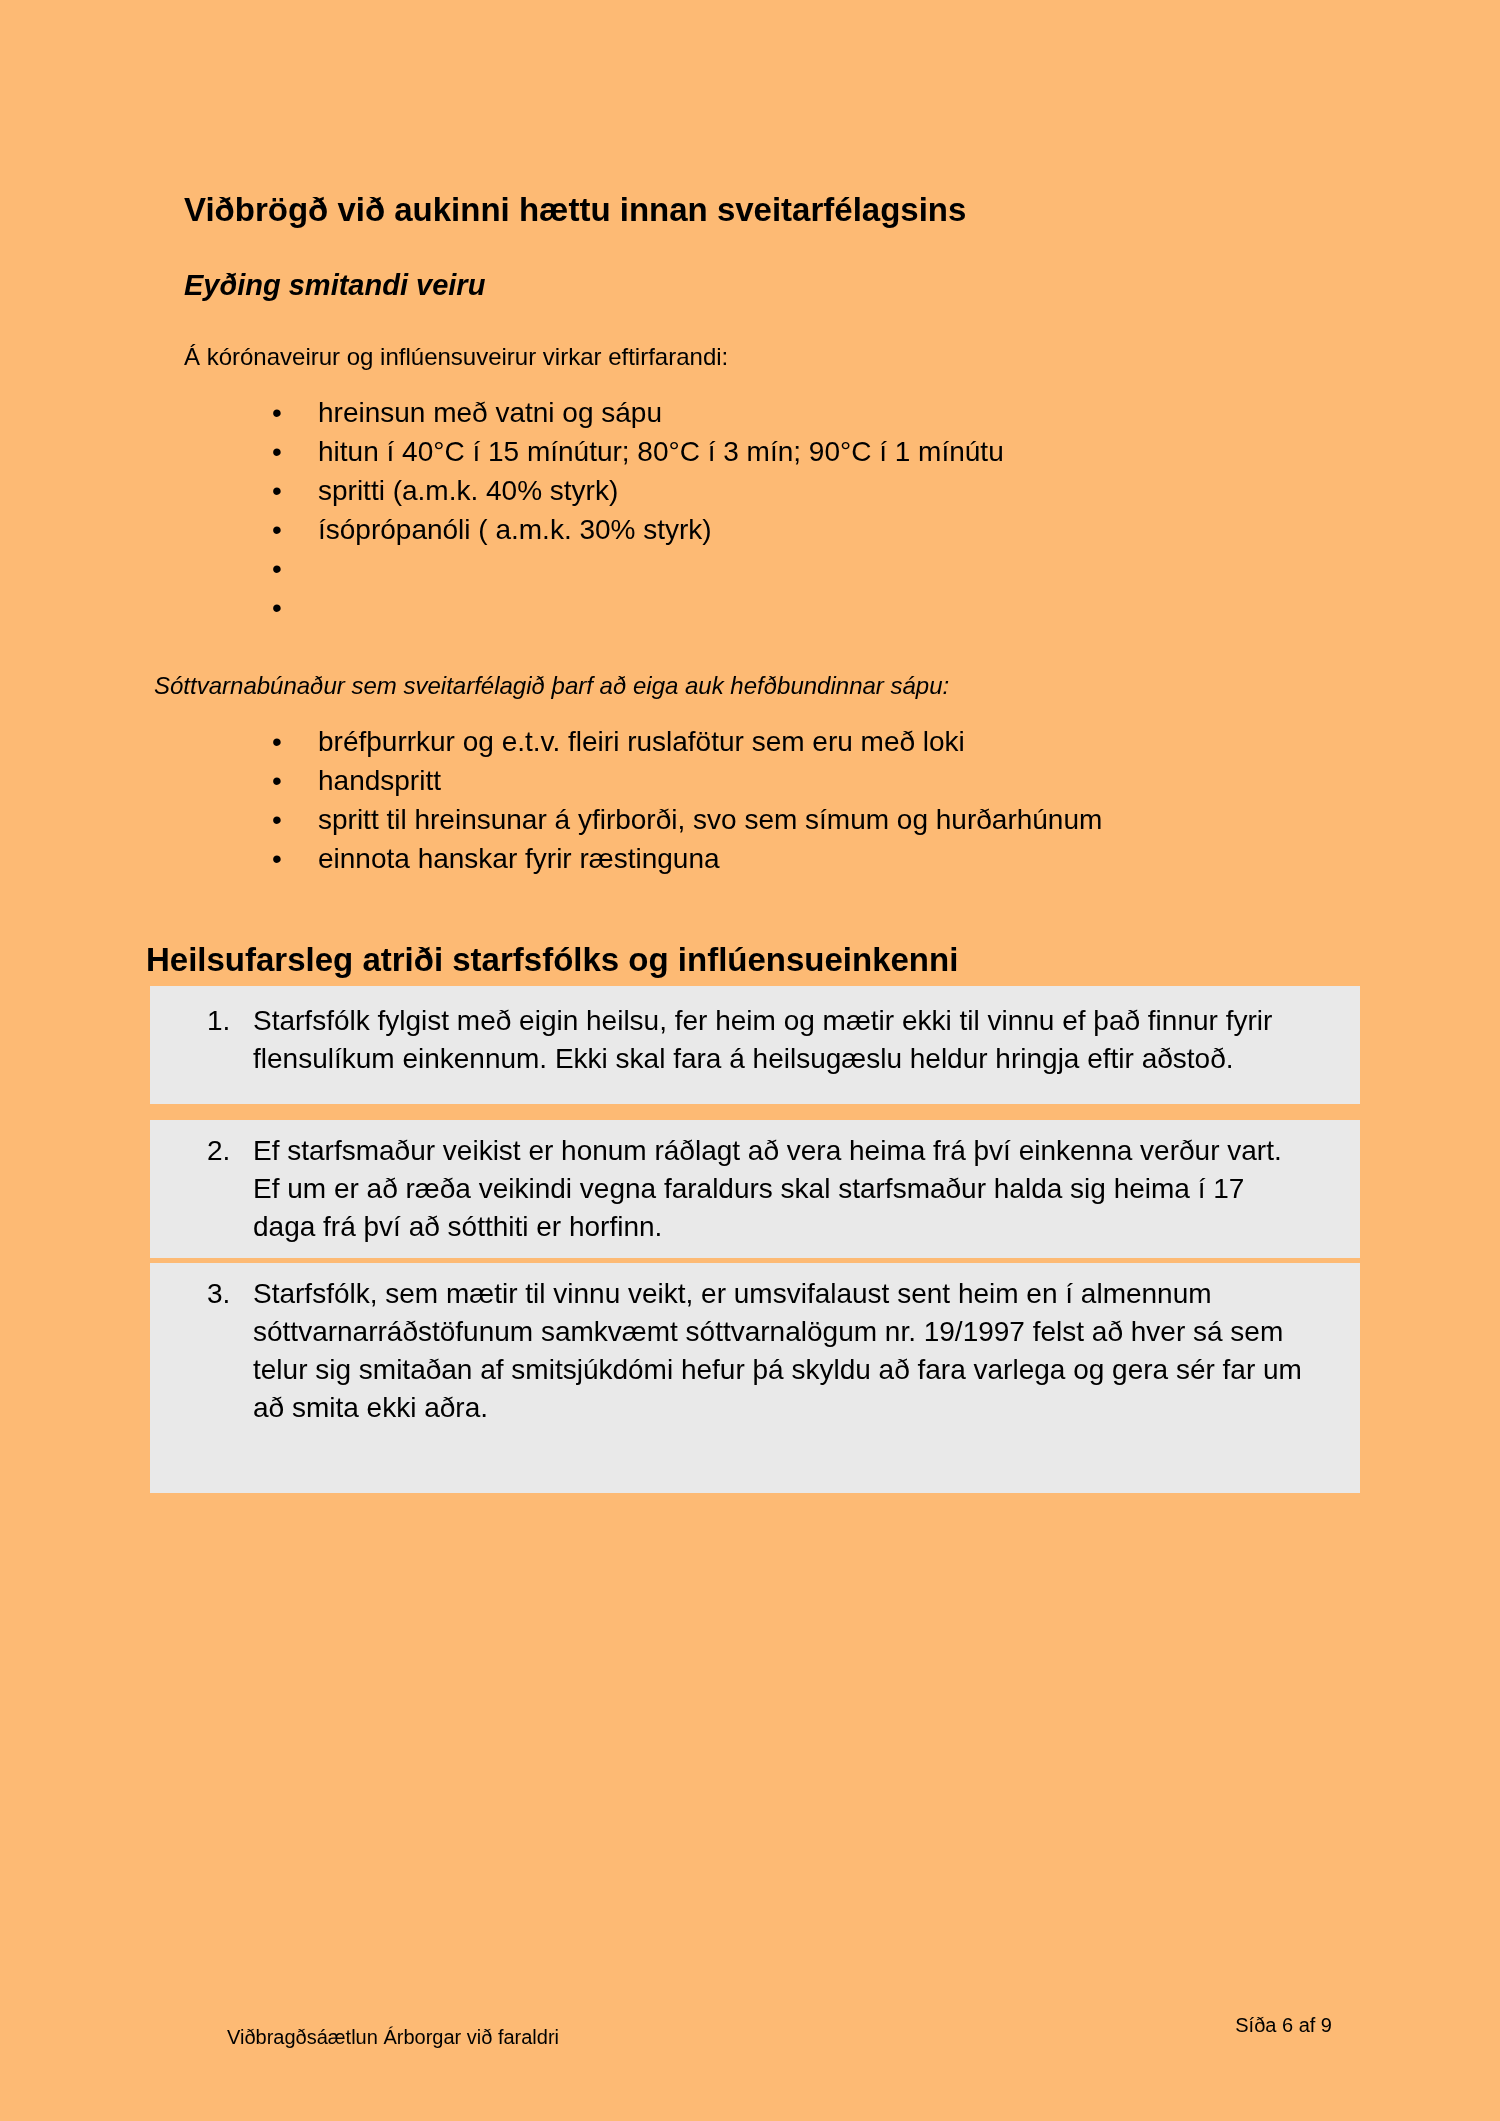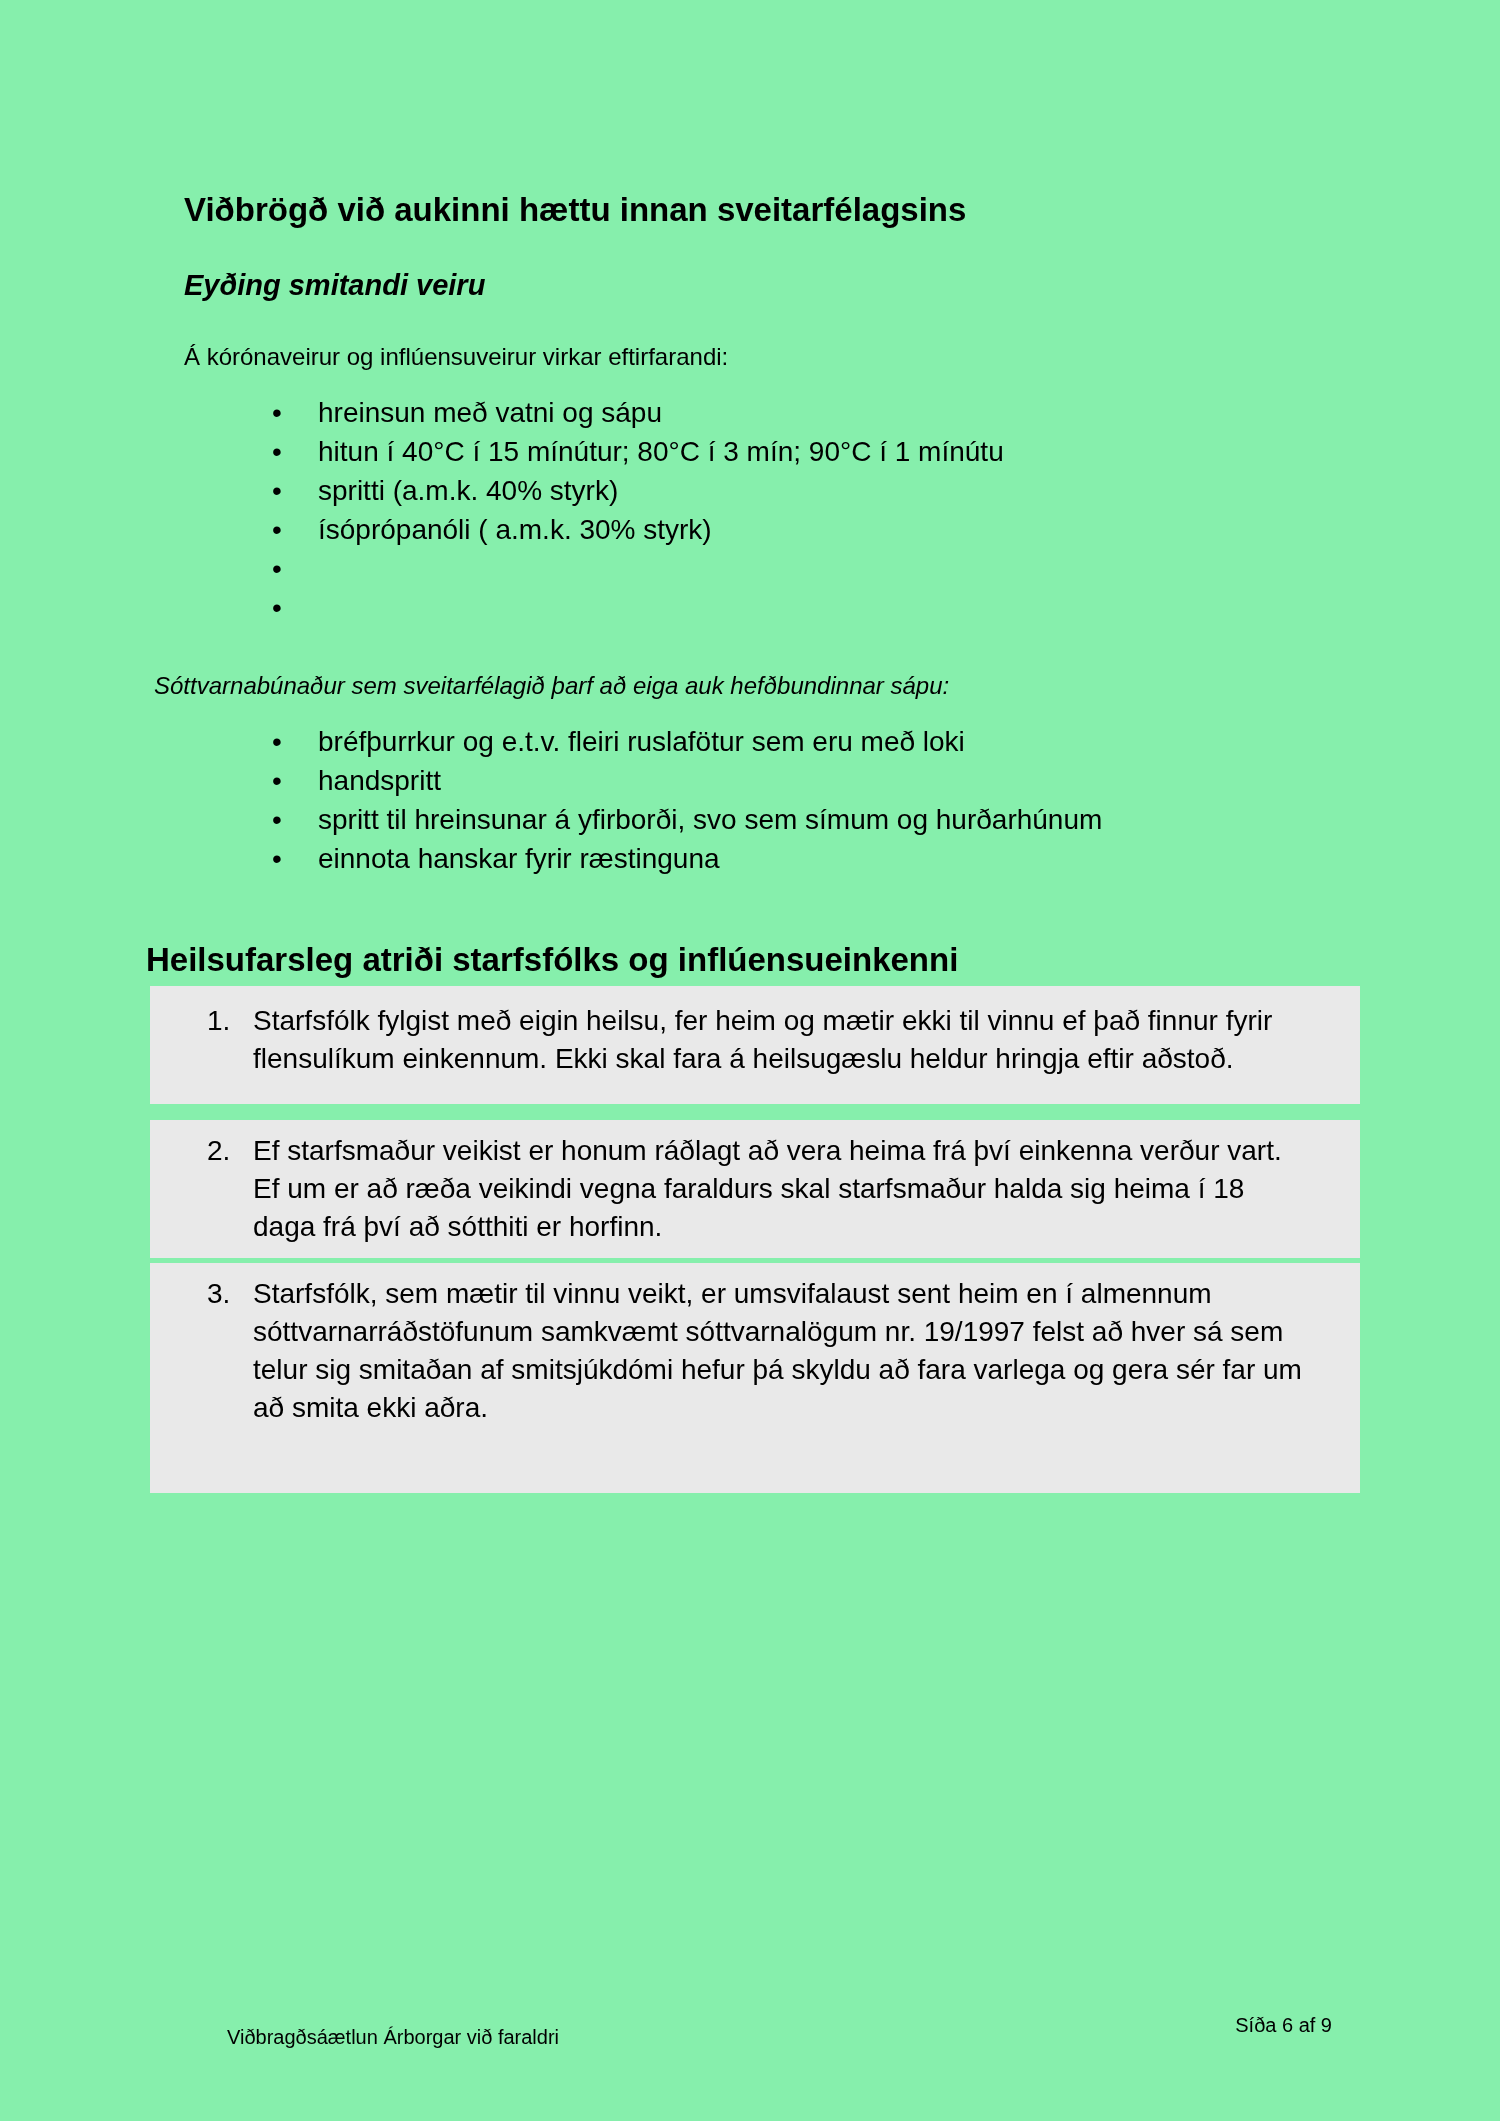--- a/index.html
+++ b/index.html
@@ -1,21 +1,21 @@
 <!DOCTYPE html>
 <html><head>
 <meta charset="utf-8">
 <style>
   html,body{margin:0;padding:0;background:#808080;}
   .page{
     position:relative;
     width:1500px;
     height:2121px;
     margin:0 auto;
-    background:#86efac;
+    background:#fdba74;
     font-family:"Liberation Sans","DejaVu Sans",sans-serif;
     color:#000000;
     overflow:hidden;
   }
   .content{
     padding:190px 140px 0 146px;
   }
   .h1{
     margin:0 0 38px 38px;
     font-size:33px;
@@ -164,21 +164,21 @@
     <div class="gray-box b1">
       <div class="num-item">
         <span class="num">1.</span>
         <span class="num-text">Starfsfólk fylgist með eigin heilsu, fer heim og mætir ekki til vinnu ef það finnur fyrir flensulíkum einkennum. Ekki skal fara á heilsugæslu heldur hringja eftir aðstoð.</span>
       </div>
     </div>
 
     <div class="gray-box b2">
       <div class="num-item">
         <span class="num">2.</span>
-        <span class="num-text">Ef starfsmaður veikist er honum ráðlagt að vera heima frá því einkenna verður vart. Ef um er að ræða veikindi vegna faraldurs skal starfsmaður halda sig heima í 18 daga frá því að sótthiti er horfinn.</span>
+        <span class="num-text">Ef starfsmaður veikist er honum ráðlagt að vera heima frá því einkenna verður vart. Ef um er að ræða veikindi vegna faraldurs skal starfsmaður halda sig heima í 17 daga frá því að sótthiti er horfinn.</span>
       </div>
     </div>
 
     <div class="gray-box b3">
       <div class="num-item">
         <span class="num">3.</span>
         <span class="num-text">Starfsfólk, sem mætir til vinnu veikt, er umsvifalaust sent heim en í almennum sóttvarnarráðstöfunum samkvæmt sóttvarnalögum nr. 19/1997 felst að hver sá sem telur sig smitaðan af smitsjúkdómi hefur þá skyldu að fara varlega og gera sér far um að smita ekki aðra.</span>
       </div>
     </div>
 

